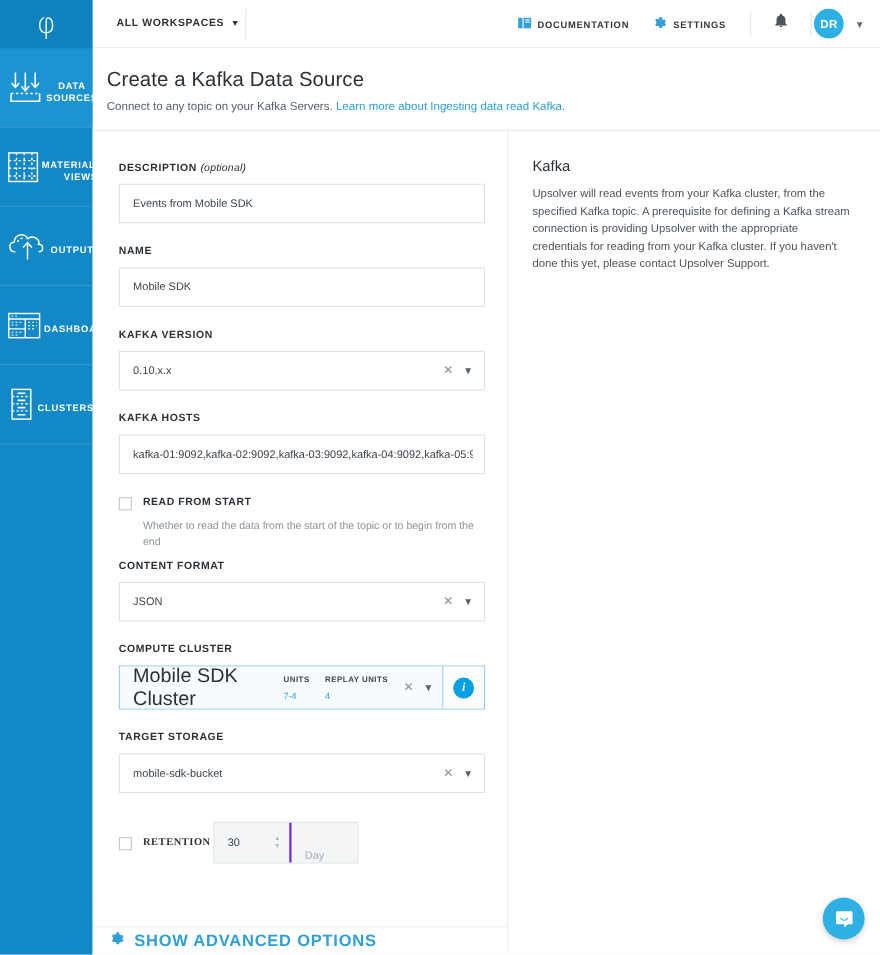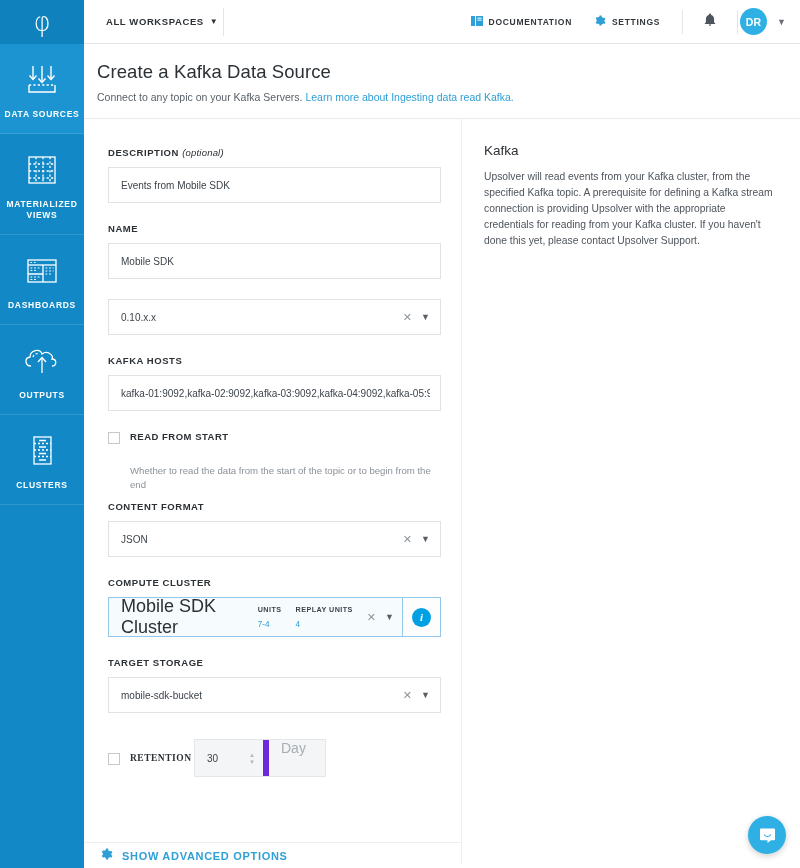--- a/index.html
+++ b/index.html
@@ -22,21 +22,21 @@
     height: 44px; width: 84px;
     display: flex; align-items: center; justify-content: center;
     background: #0f82bd;
   }
   .logo-glyph {
     color: #ffffff; font-size: 26px; line-height: 1;
     font-family: "DejaVu Sans", sans-serif; font-weight: 300;
   }
   .nav-item {
     width: 84px; padding: 14px 4px 13px 4px;
-    display: flex; flex-direction: column; align-items: center; justify-content: flex-start;
+    display: flex; flex-direction: row; align-items: center; justify-content: flex-start;
     cursor: pointer;
     border-bottom: 1px solid rgba(255,255,255,0.13);
   }
   .nav-item.active { background: #1d94d2; }
   .nav-icon { height: 44px; display: flex; align-items: center; justify-content: center; }
   .nav-label {
     margin-top: 7px;
     color: #ffffff; font-size: 8.5px; font-weight: bold;
     letter-spacing: 0.7px; text-align: center; line-height: 11px;
   }
@@ -114,21 +114,21 @@
   .fbox {
     height: 36px; border: 1px solid #e0e3e6; background: #fff;
     display: flex; align-items: center; padding: 0 10px 0 12px;
     font-size: 10px; color: #3d444b; position: relative;
   }
   .fbox .val { flex: 1; overflow: hidden; white-space: nowrap; }
   .clear-x { color: #8d949b; font-size: 11px; margin-right: 9px; cursor: pointer; line-height: 1; }
   .drop-caret { color: #585f66; font-size: 9px; cursor: pointer; line-height: 1; }
 
   
-  .check-row { display: flex; align-items: flex-start; margin-bottom: 20px; }
+  .check-row { display: flex; align-items: flex-start; margin-bottom: 8px; }
   .cbox {
     width: 12px; height: 12px; border: 1px solid #c3c8cd; background: #fff;
     margin-right: 10px; margin-top: 1px; flex: 0 0 auto; cursor: pointer;
   }
   .check-label { font-size: 9.5px; font-weight: bold; letter-spacing: 0.5px; color: #2c3136; }
   .check-help {
     font-size: 9.6px; color: #8b9298; line-height: 13.5px;
     margin: 3px 0 0 22px;
   }
 
@@ -156,32 +156,32 @@
   
   .ret-row { display: flex; align-items: center; }
   .ret-left { display: flex; align-items: center; width: 86px; font-family: Liberation Serif, serif; }
   .ret-stepper { display: flex; border: 1px solid #e4e7e9; background: #f4f5f6; height: 38px; }
   .ret-num {
     width: 68px; display: flex; align-items: center; justify-content: space-between;
     padding: 0 8px 0 12px; font-size: 10px; color: #3d444b;
   }
   .spin { display: flex; flex-direction: column; gap: 1px; color: #b3b9bf; font-size: 6px; line-height: 6px; cursor: pointer; }
   .ret-unit {
-    width: 62px; border-left: 6px solid #6d28d9;
-    display: flex; align-items: flex-start; padding-left: 12px;
-    font-size: 14px; color: #a7aeb4;
+    width: 62px; border-left: 2px solid #6d28d9;
+    display: flex; align-items: flex-end; padding-left: 12px;
+    font-size: 10px; color: #a7aeb4;
   }
 
   .adv-bar {
     position: absolute; left: 0; bottom: 0; width: 378px; height: 26px;
     background: #fff; border-top: 1px solid #eceef0;
     display: flex; align-items: center; padding-left: 16px; cursor: pointer;
   }
   .adv-label {
-    font-size: 11px; font-weight: bold; letter-spacing: 0.7px; color: #2f9fd6; margin-left: 9px;
+    font-size: 15px; font-weight: bold; letter-spacing: 0.7px; color: #2f9fd6; margin-left: 9px;
   }
 
   .chat-bubble {
     position: absolute; right: 14px; bottom: 14px;
     width: 38px; height: 38px; border-radius: 50%;
     background: #2eb0e4; display: flex; align-items: center; justify-content: center;
     cursor: pointer; box-shadow: 0 2px 6px rgba(0,0,0,0.2);
   }
   .page-bottom-strip {
     position: absolute; left: 0; bottom: 0; width: 800px; height: 4px; background: #ffffff;
@@ -220,43 +220,43 @@
           <rect x="4" y="3" width="26" height="26"></rect>
           <path d="M4 10 L30 10 M4 17 L30 17 M4 24 L30 24" stroke-dasharray="2.2 2.2"></path>
           <path d="M11 3 L11 29 M18 3 L18 29 M25 3 L25 29" stroke-dasharray="2.2 2.2"></path>
         </svg>
       </span>
       <span class="nav-label">MATERIALIZED VIEWS</span>
     </div>
 
     <div class="nav-item">
       <span class="nav-icon">
+        <svg width="42" height="30" viewBox="0 0 42 30" fill="none" stroke="#ffffff" stroke-width="1.3">
+          <path d="M10 20 C4 20 3 12 9 11 C9 4 19 2 21 8 C26 4 33 9 31 13 C36 13 36 20 31 20"></path>
+          <path d="M12 11 C13 8 16 7 18 8" stroke-dasharray="2 2"></path>
+          <path d="M21 27 L21 12"></path>
+          <path d="M17 16 L21 11.5 L25 16"></path>
+        </svg>
+      </span>
+      <span class="nav-label">OUTPUTS</span>
+    </div>
+
+    <div class="nav-item">
+      <span class="nav-icon">
         <svg width="36" height="30" viewBox="0 0 36 30" fill="none" stroke="#ffffff" stroke-width="1.3">
           <rect x="4" y="4" width="28" height="22"></rect>
           <path d="M4 9 L32 9"></path>
           <path d="M6.5 6.5 L8 6.5 M10 6.5 L11.5 6.5" stroke-width="1"></path>
           <path d="M4 18 L19 18 M19 9 L19 26"></path>
           <path d="M6.5 12 L16 12 M6.5 14.5 L13 14.5" stroke-width="1" stroke-dasharray="1.8 1.8"></path>
           <path d="M21.5 12 L29.5 12 M21.5 15 L29.5 15 M21.5 18 L27 18" stroke-width="1" stroke-dasharray="1.8 1.8"></path>
           <path d="M6.5 21 L16 21 M6.5 23.5 L13 23.5" stroke-width="1" stroke-dasharray="1.8 1.8"></path>
         </svg>
       </span>
       <span class="nav-label">DASHBOARDS</span>
-    </div>
-
-    <div class="nav-item">
-      <span class="nav-icon">
-        <svg width="42" height="30" viewBox="0 0 42 30" fill="none" stroke="#ffffff" stroke-width="1.3">
-          <path d="M10 20 C4 20 3 12 9 11 C9 4 19 2 21 8 C26 4 33 9 31 13 C36 13 36 20 31 20"></path>
-          <path d="M12 11 C13 8 16 7 18 8" stroke-dasharray="2 2"></path>
-          <path d="M21 27 L21 12"></path>
-          <path d="M17 16 L21 11.5 L25 16"></path>
-        </svg>
-      </span>
-      <span class="nav-label">OUTPUTS</span>
     </div>
 
     <div class="nav-item">
       <span class="nav-icon">
         <svg width="30" height="34" viewBox="0 0 30 34" fill="none" stroke="#ffffff" stroke-width="1.3">
           <rect x="7" y="3" width="17" height="27"></rect>
           <path d="M7 9.5 L24 9.5 M7 16 L24 16 M7 22.5 L24 22.5" stroke-dasharray="2 2"></path>
           <path d="M12 6.5 L19 6.5 M12 13 L19 13 M12 19.5 L19 19.5 M12 26 L19 26" stroke-width="1.5"></path>
         </svg>
       </span>
@@ -336,20 +336,21 @@
           </div>
 
           <div class="field">
             <span class="flabel">NAME</span>
             <div class="fbox">
               <span class="val">Mobile SDK</span>
             </div>
           </div>
 
           <div class="field">
+            <span class="flabel">KAFKA VERSION</span>
             <div class="fbox">
               <span class="val">0.10.x.x</span>
               <span class="clear-x">✕</span>
               <span class="drop-caret">▼</span>
             </div>
           </div>
 
           <div class="field">
             <span class="flabel">KAFKA HOSTS</span>
             <div class="fbox">

